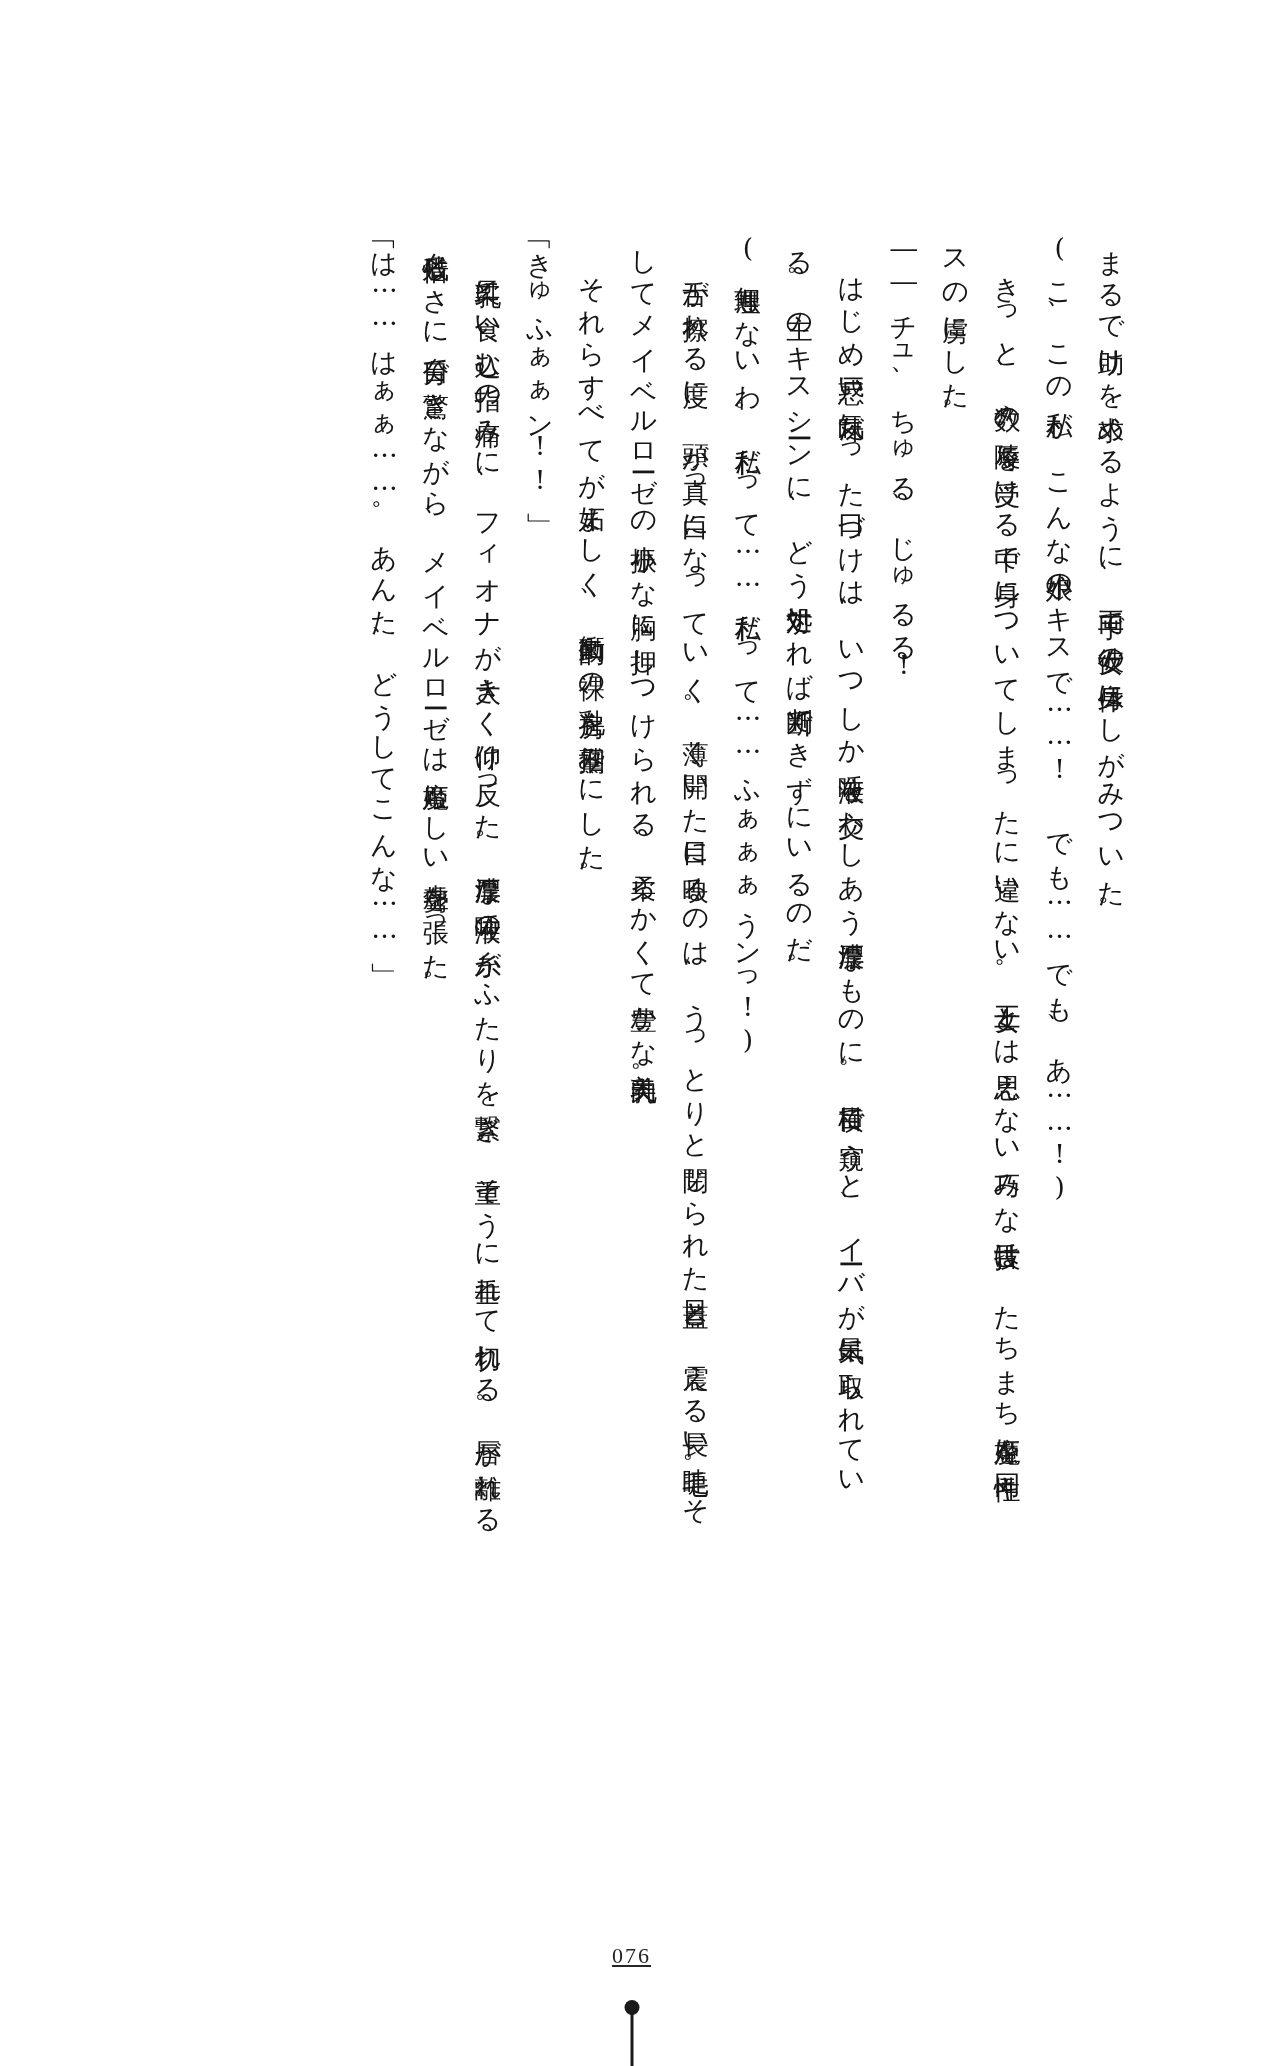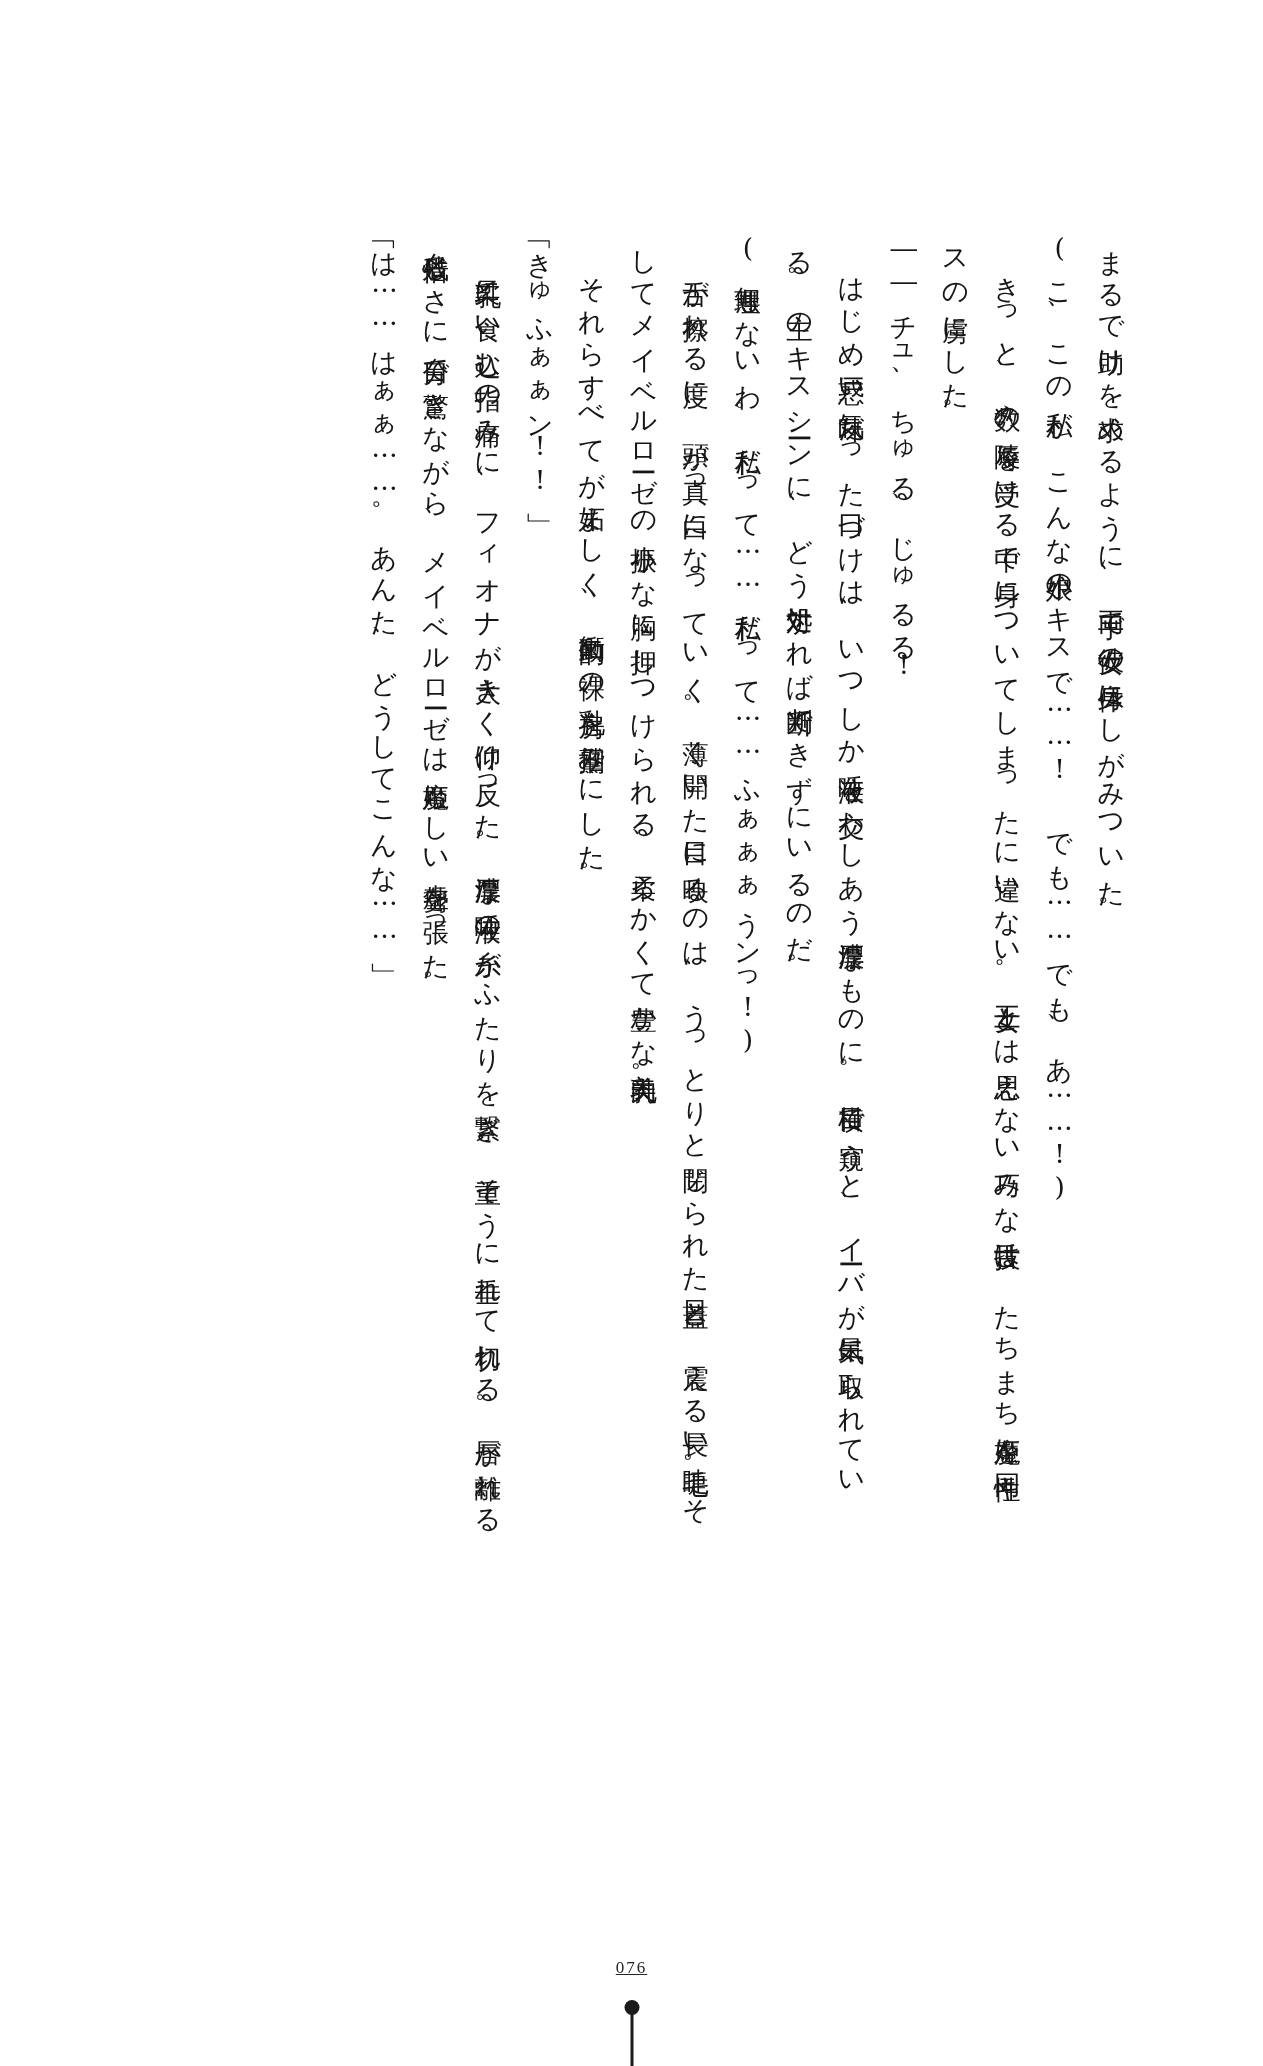--- a/index.html
+++ b/index.html
@@ -51,23 +51,23 @@
   
   #text-body p.indent {
     text-indent: 27px;
   }
 
   
   #page-number {
     position: absolute;
     left: 0;
     right: 0;
-    bottom: 88px;
+    bottom: 97px;
     text-align: center;
-    font-size: 17px;
+    font-size: 22px;
     letter-spacing: 2px;
     color: #262626;
     font-family: "Liberation Serif", "DejaVu Serif", serif;
     text-decoration: underline;
   }
 
   
   #bottom-ornament {
     position: absolute;
     left: 50%;

